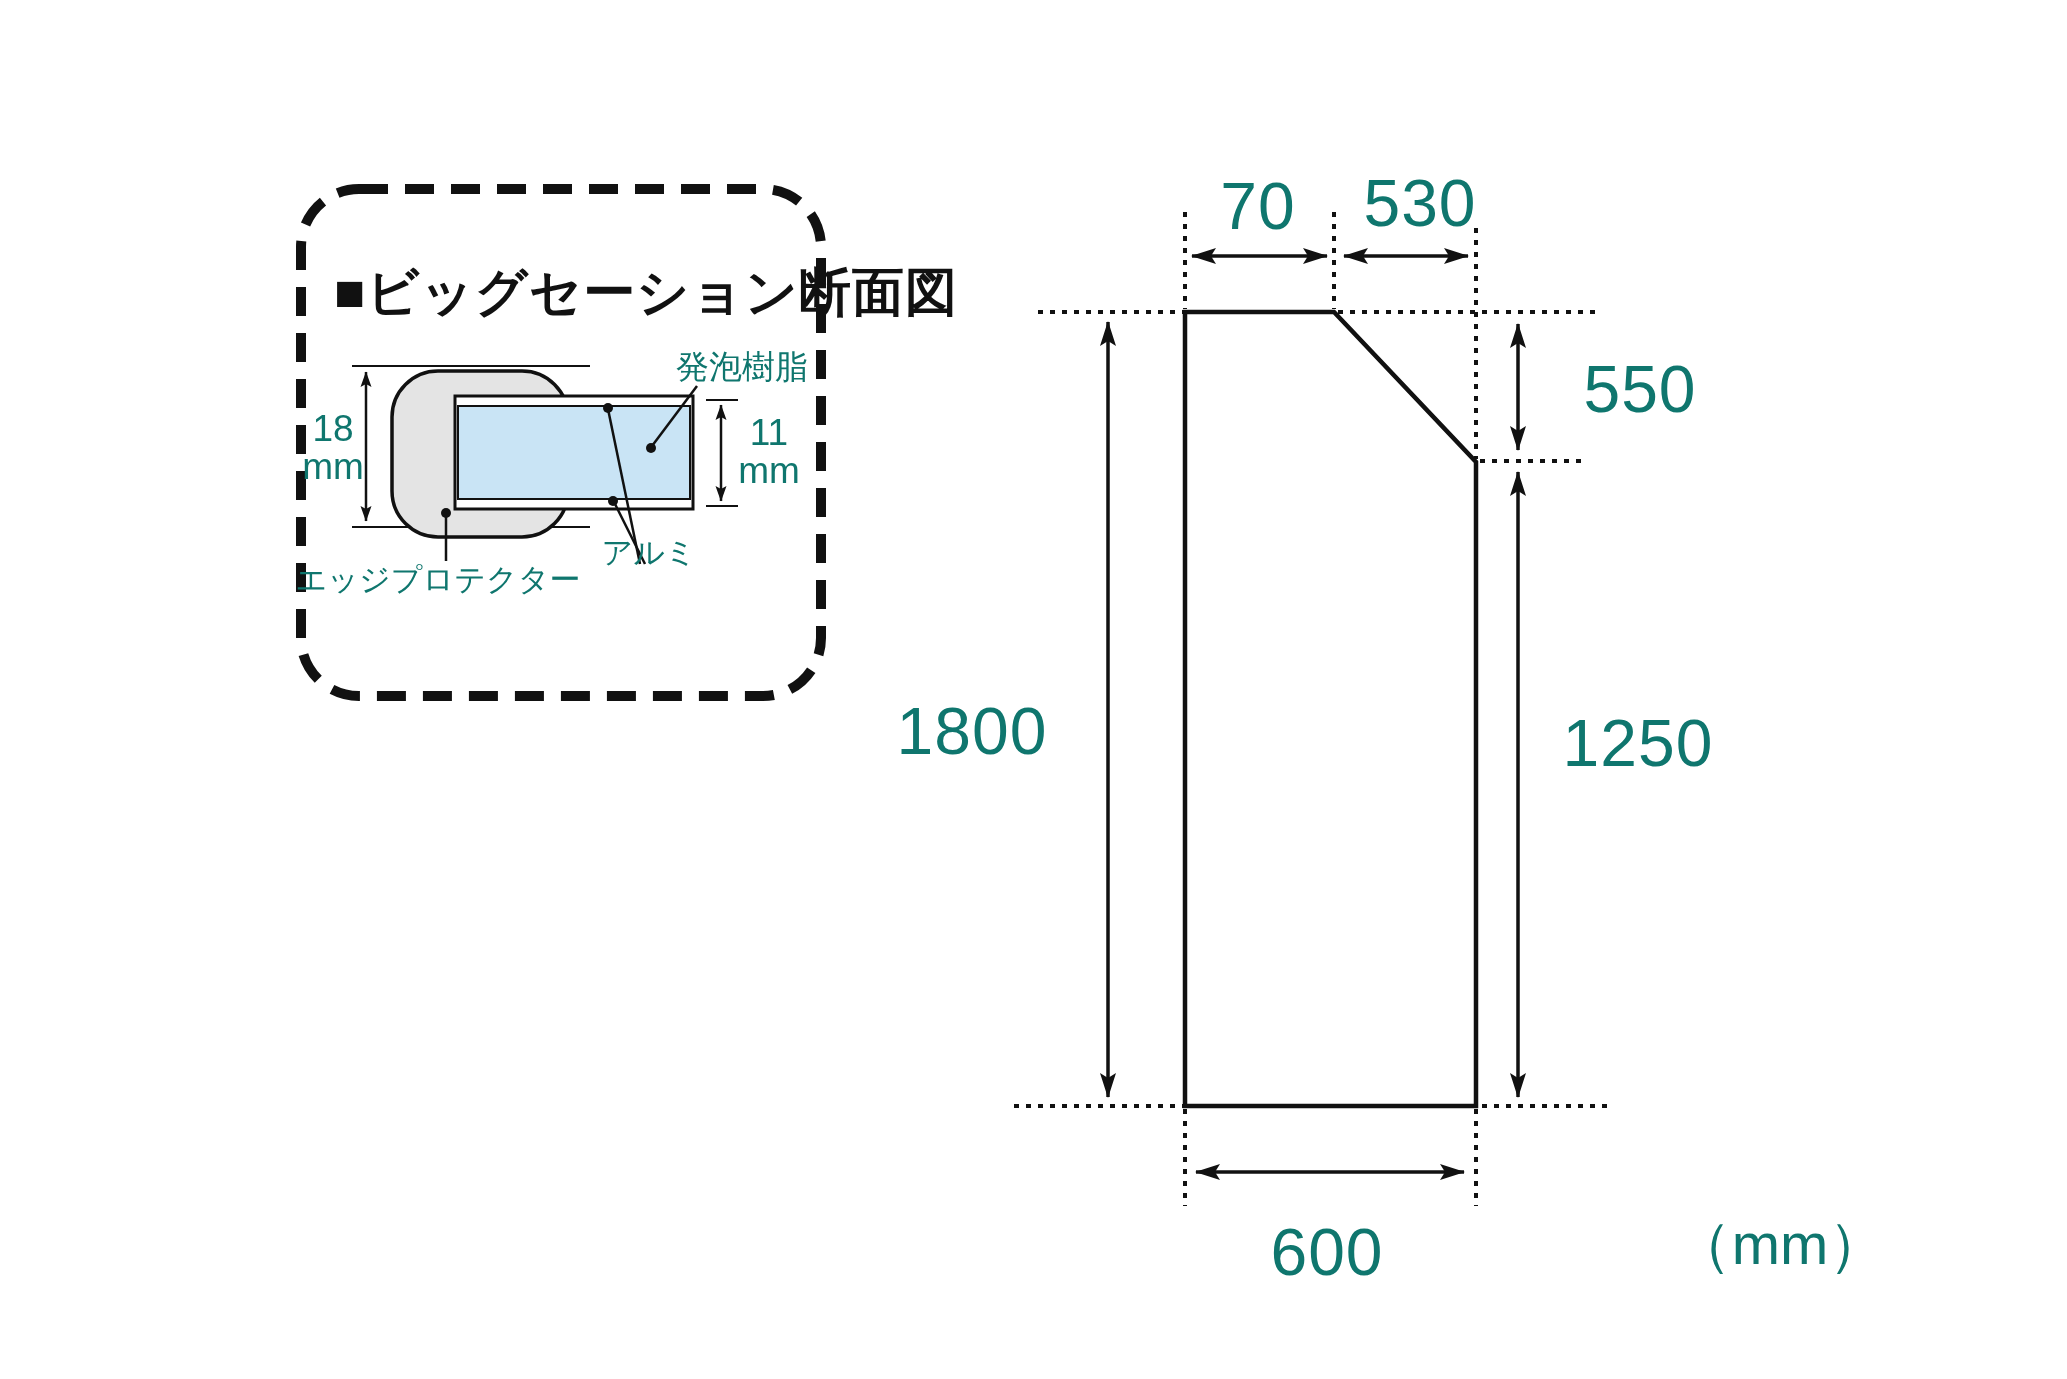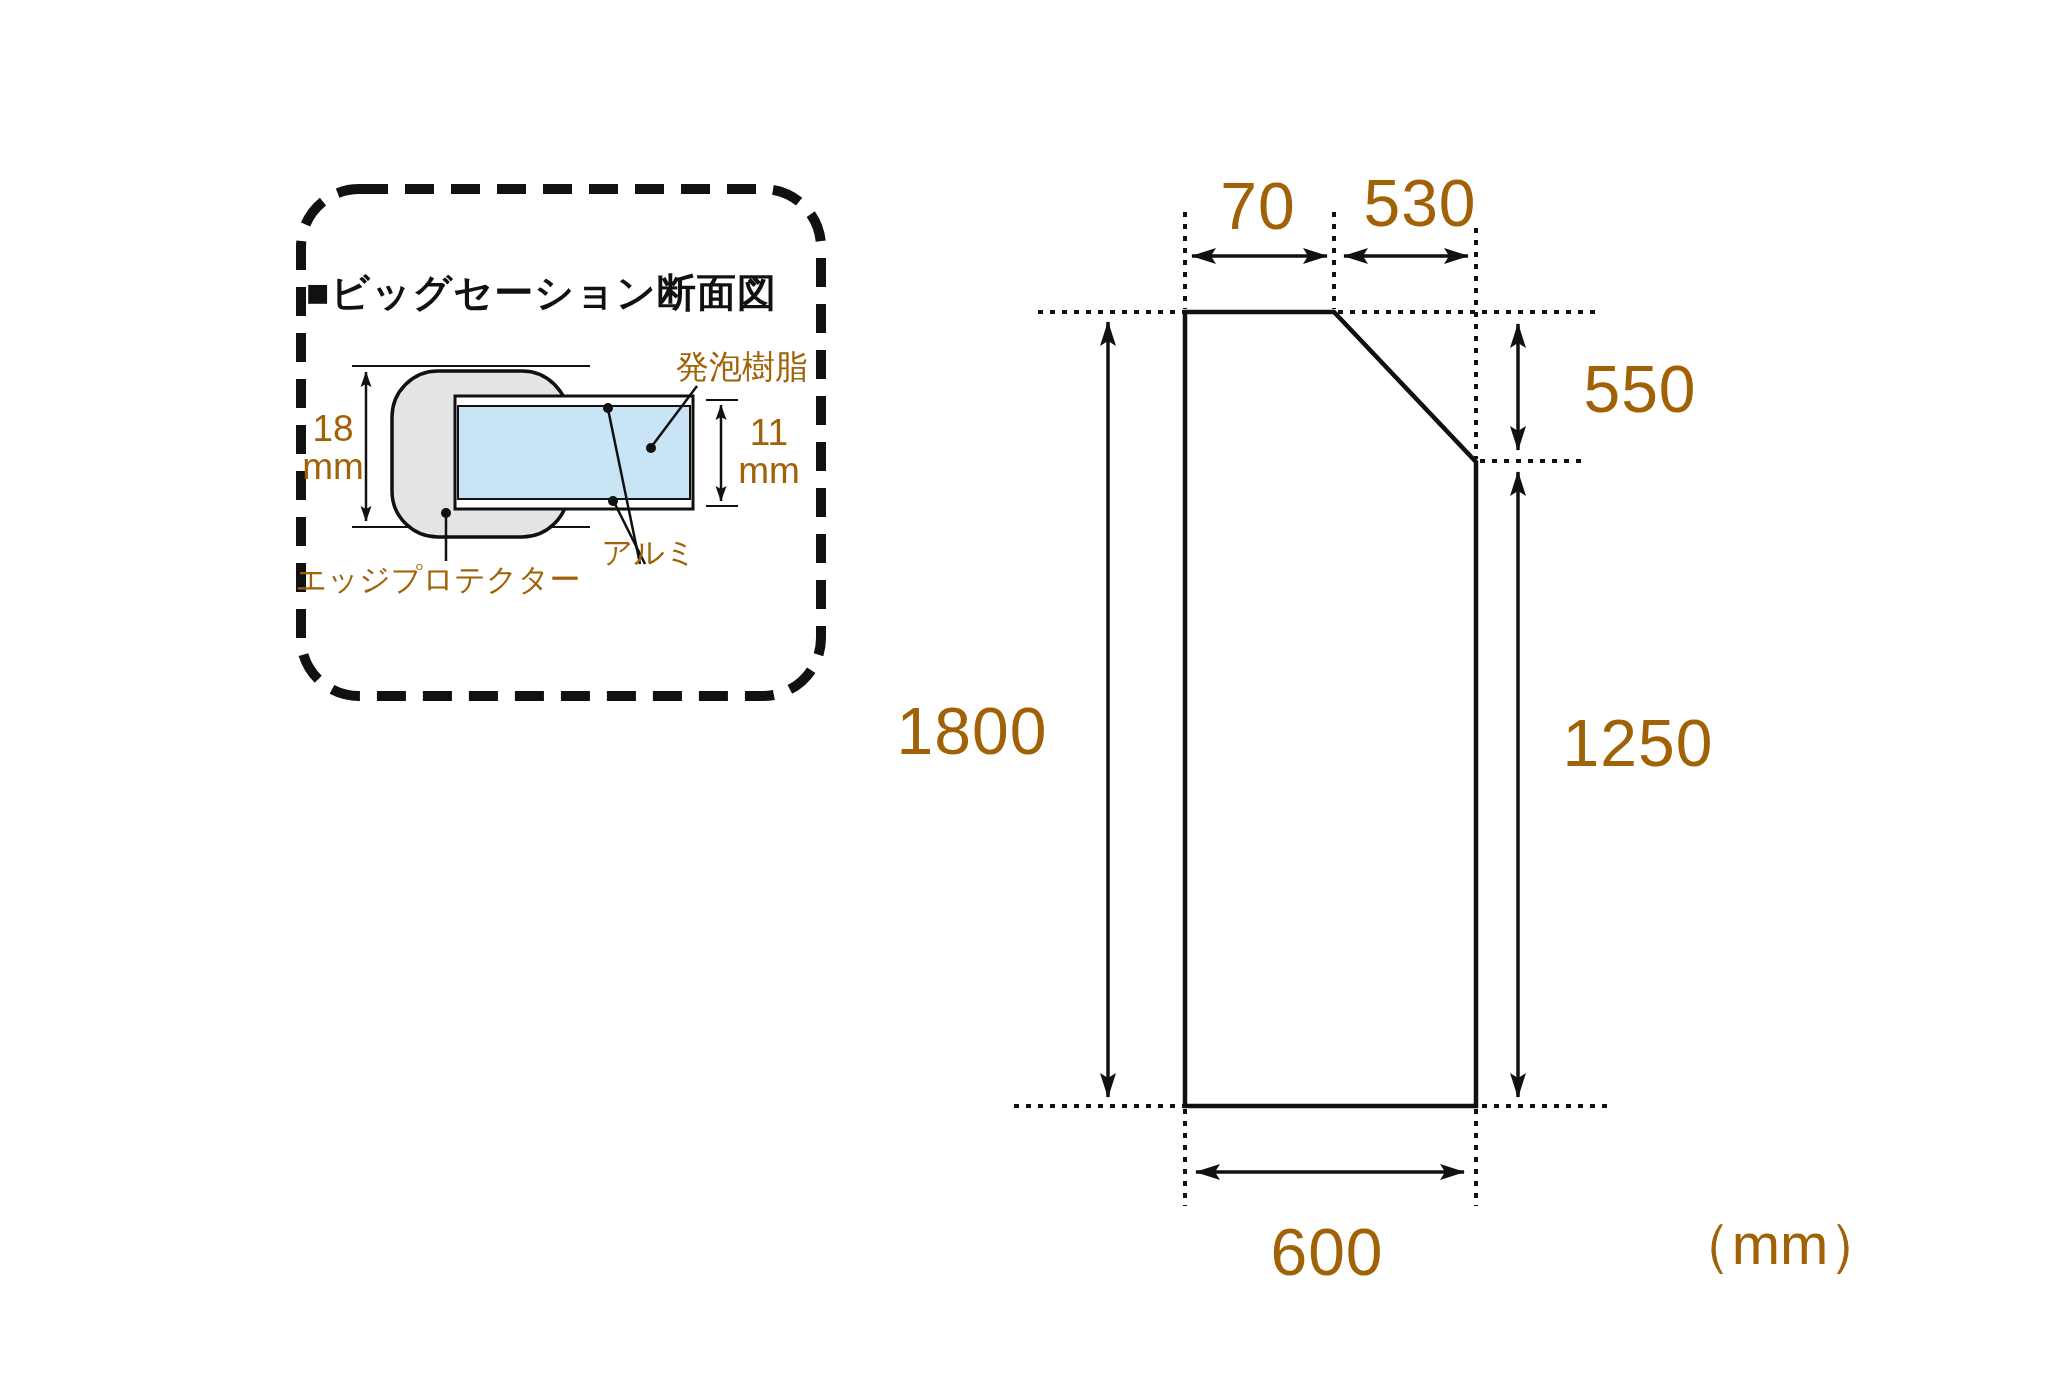--- a/index.html
+++ b/index.html
@@ -9,33 +9,34 @@
     background:#ffffff;
     font-family:"Liberation Sans","DejaVu Sans",sans-serif;
     color:#111;
     overflow:hidden;
   }
   svg{position:absolute;left:0;top:0;}
   .label{
     position:absolute;
     transform:translate(-50%,-50%);
     white-space:nowrap;
-    color:#a16207;
+    color:#0f766e;
     text-align:center;
     line-height:1.02;
   }
   .dim-num{font-size:66px;letter-spacing:1px;}
   .unit-label{font-size:58px;}
   .inset-title{
     position:absolute;
     transform:translate(0,-50%);
-    font-size:39px;
+    font-size:52px;
     font-weight:bold;
     letter-spacing:1px;
     white-space:nowrap;
+    margin-left:28px;
   }
   .jp-label{font-size:31px;}
   .jp-label-foam{font-size:33px;}
   .mm-stack{font-size:37px;line-height:1.03;}
 </style>
 </head>
 <body>
 
 <div class="canvas">
 

